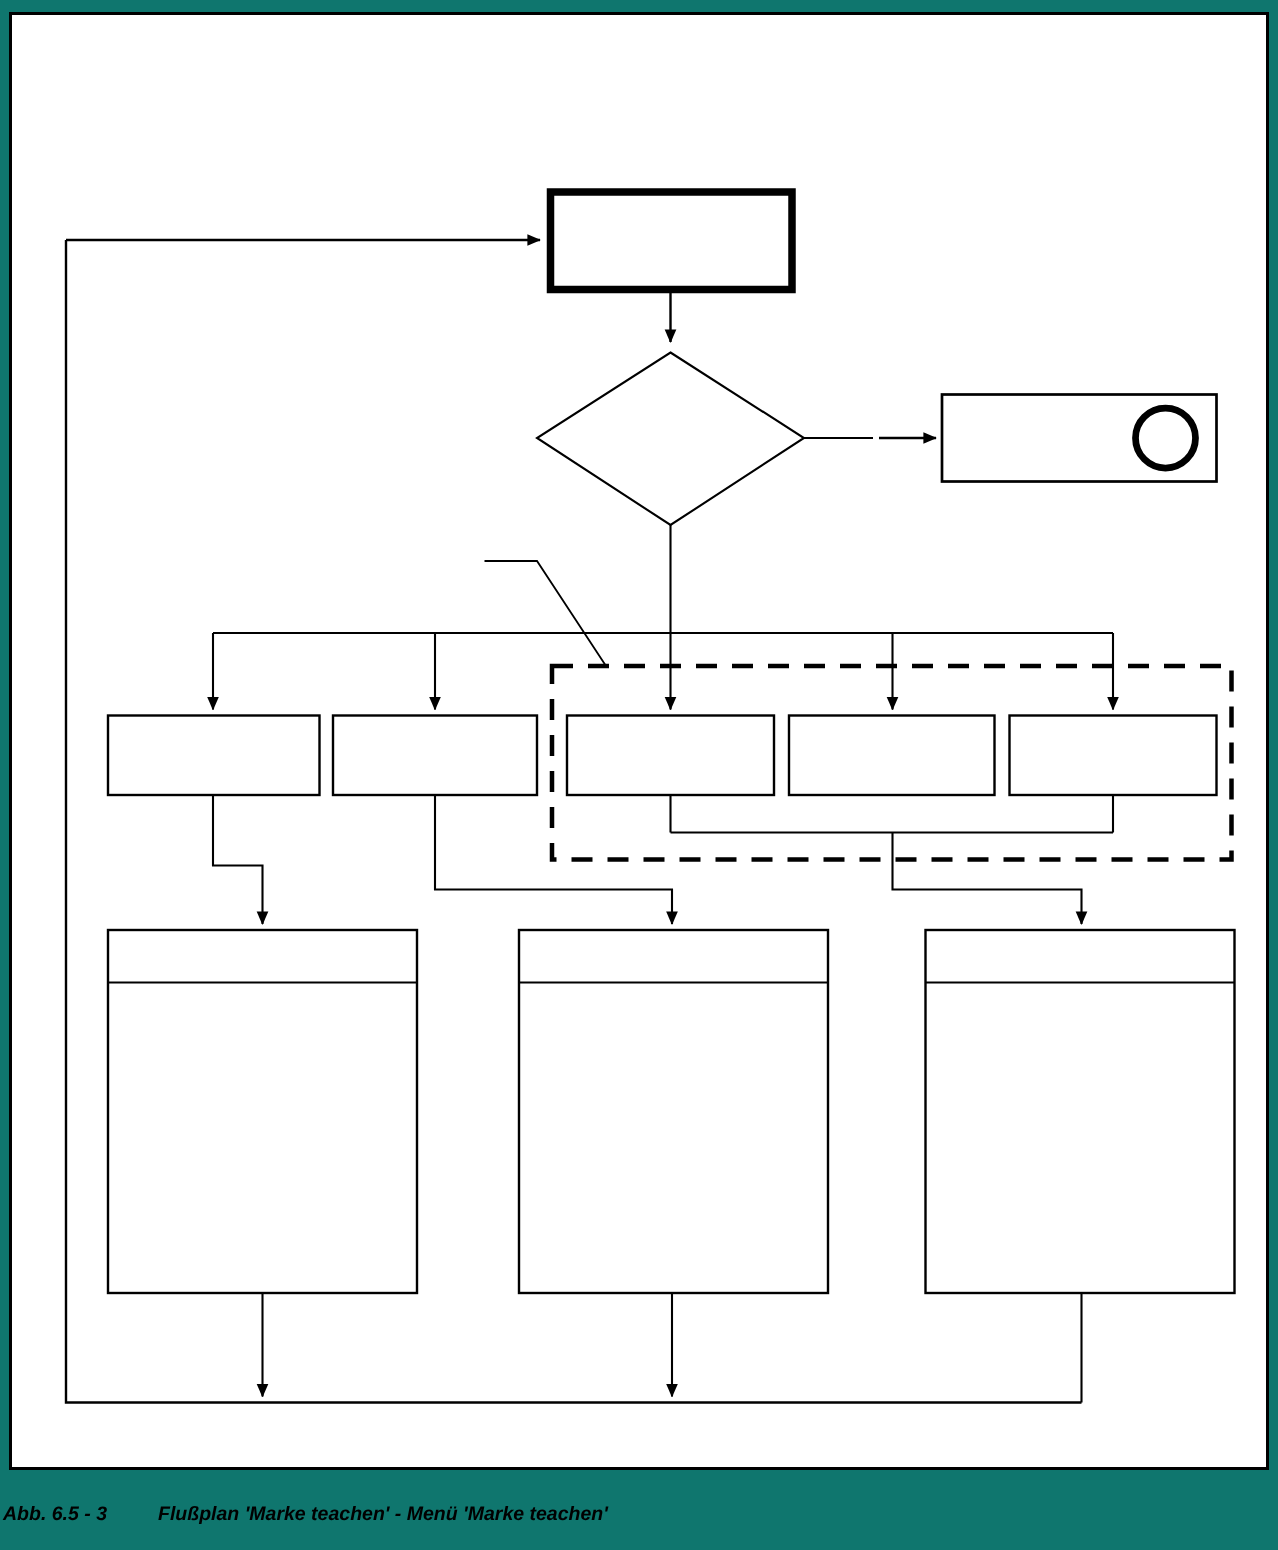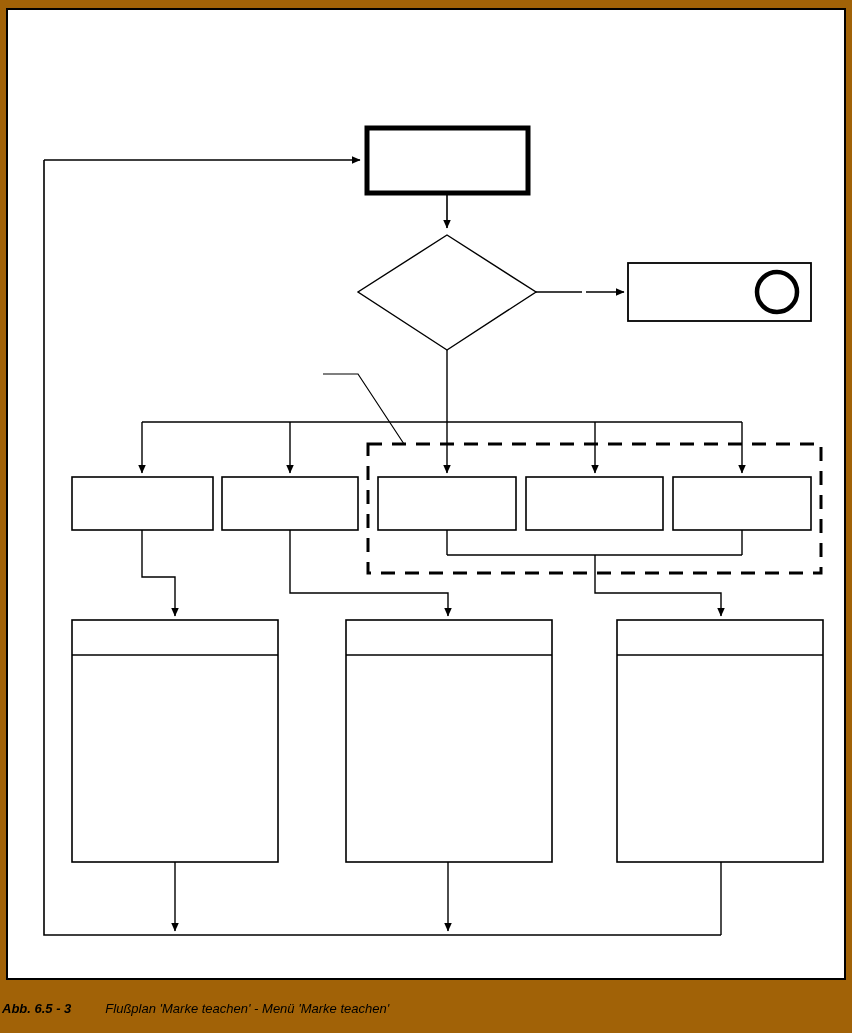--- a/index.html
+++ b/index.html
@@ -7,21 +7,21 @@
     padding: 0;
     background: #ffffff;
   }
   body {
     font-family: "Liberation Sans", sans-serif;
   }
   #page {
     position: relative;
     width: 852px;
     height: 1033px;
-    background: #a16207;
+    background: #0f766e;
     overflow: hidden;
   }
   #page-frame {
     position: absolute;
     left: 6px;
     top: 8px;
     width: 840px;
     height: 972px;
     border: 2px solid #000000;
     box-sizing: border-box;
@@ -48,21 +48,21 @@
     font-family: "Liberation Sans", sans-serif;
     font-style: italic;
     font-weight: bold;
     font-size: 13px;
     color: #000000;
     margin-left: 2px;
   }
   .cap-text {
     font-family: "Liberation Sans", sans-serif;
     font-style: italic;
-    font-weight: normal;
+    font-weight: bold;
     font-size: 13px;
     color: #000000;
     margin-left: 34px;
   }
 </style>
 </head>
 <body>
 
 <div id="page">
 

